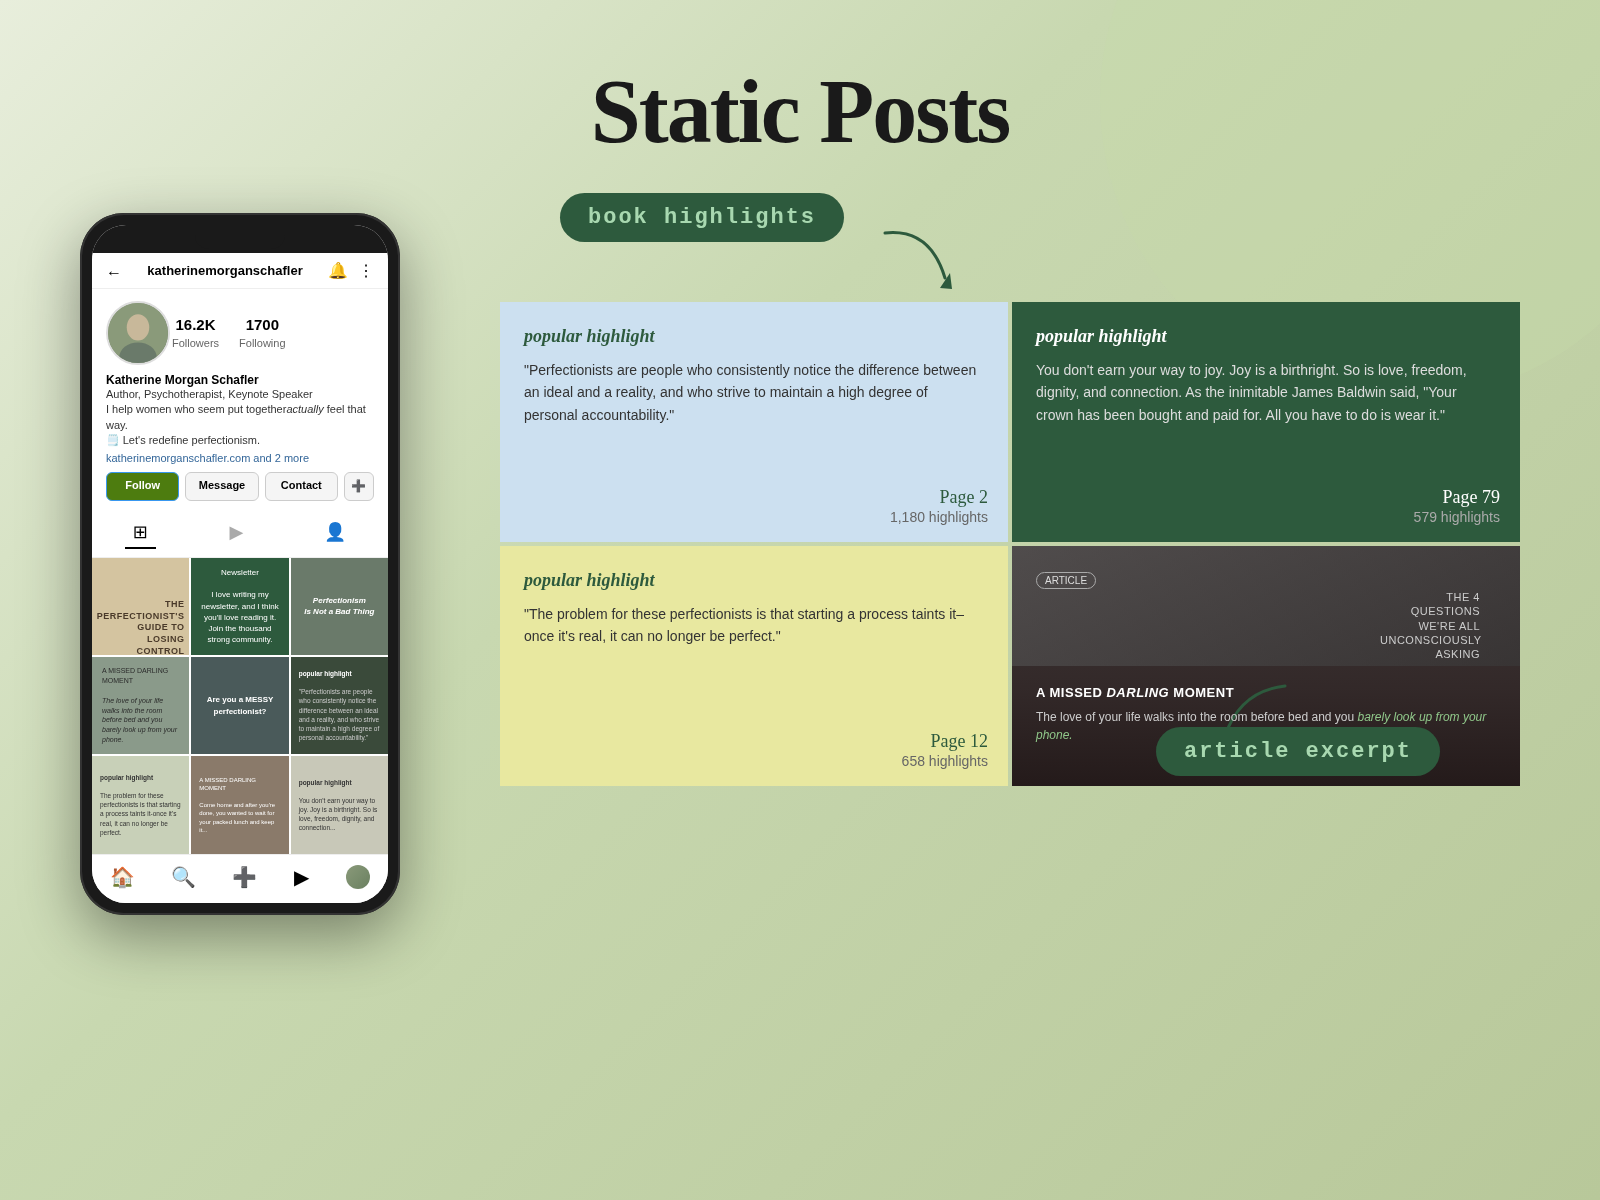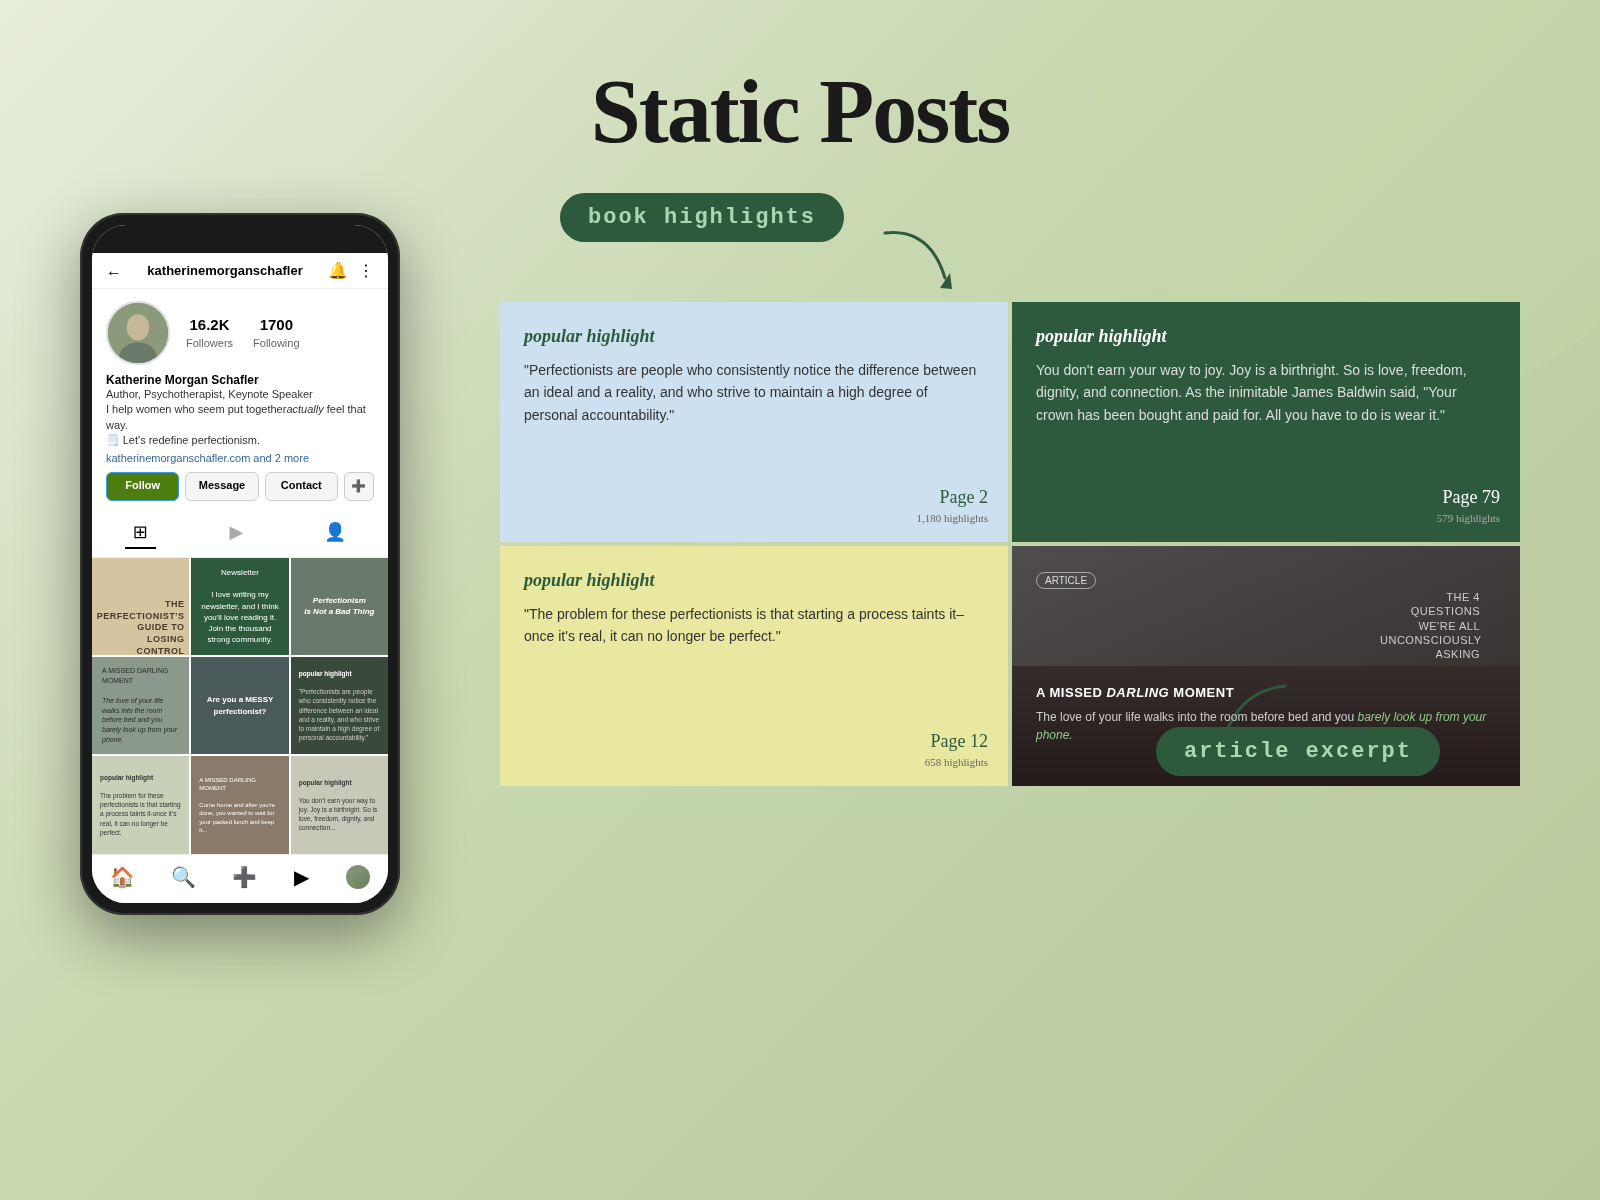--- a/index.html
+++ b/index.html
@@ -84,21 +84,21 @@
     }
 
     
     .ig-profile {
       padding: 12px 14px 8px;
     }
 
     .ig-profile-top {
       display: flex;
       align-items: center;
-      gap: 16px;
+      gap: 2px;
     }
 
     .ig-avatar {
       width: 64px;
       height: 64px;
       border-radius: 50%;
       background: linear-gradient(135deg, #8a9a7a, #6a8060);
       border: 2px solid #ddd;
       overflow: hidden;
       flex-shrink: 0;
@@ -347,23 +347,23 @@
       font-family: Georgia, serif;
       display: block;
     }
 
     .card-green .card-page-num,
     .card-dark .card-page-num {
       color: #fff;
     }
 
     .card-highlights {
-      font-size: 11px;
+      font-size: 14px;
       color: #666;
-      font-family: Liberation Serif, serif;
+      font-family: Liberation Sans, sans-serif;
     }
 
     .card-green .card-highlights,
     .card-dark .card-highlights {
       color: #aaa;
     }
 
     
     .card-article-tag {
       display: inline-block;

